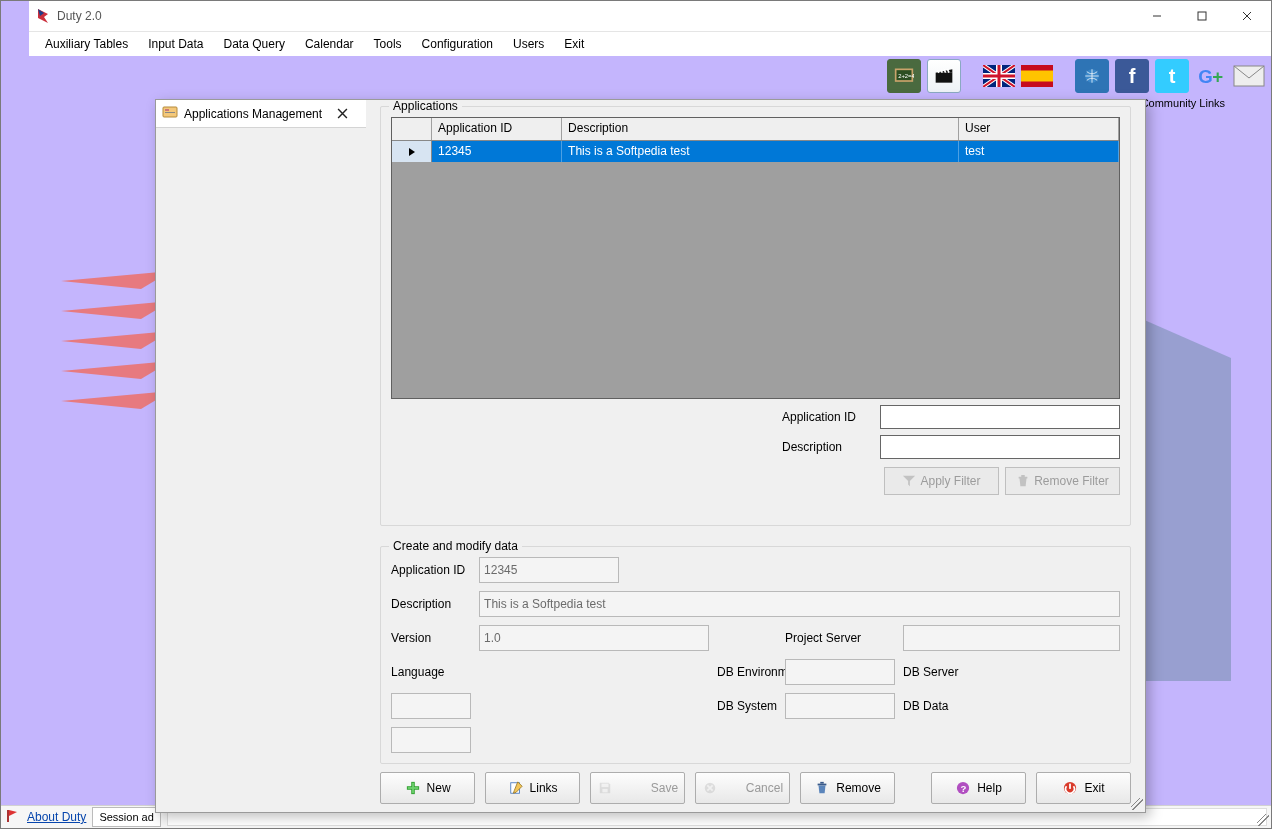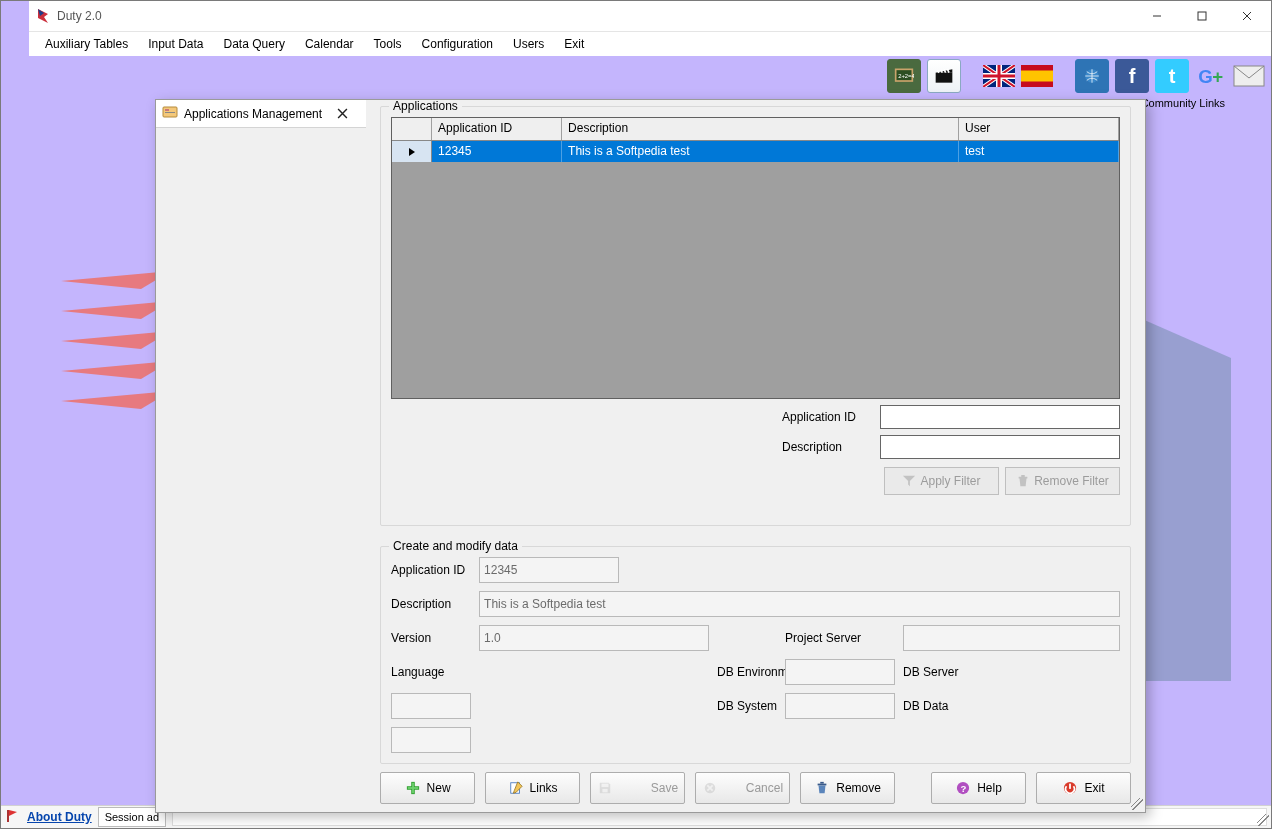--- a/index.html
+++ b/index.html
@@ -101,21 +101,21 @@
     position:absolute;
     bottom:0; left:0; right:0;
     height:22px;
     border-top:1px solid #d1d1d1;
     background:#f6f6f6;
     display:flex; align-items:center;
     gap:6px;
     padding:0 4px;
   }
   .statusbar .flag{ margin-right:2px;}
-  .statusbar a { color:#0645ad; text-decoration:underline;font-weight:bold; }
+  .statusbar a { color:#0645ad; text-decoration:underline; }
   .statusbar .cell {
     border:1px solid #bbb;
     padding:1px 6px;
     background:#fff;
     font-size:11px;
     height:16px;
     display:flex; align-items:center;
   }
   .statusbar .fillcell {
     flex:1;

